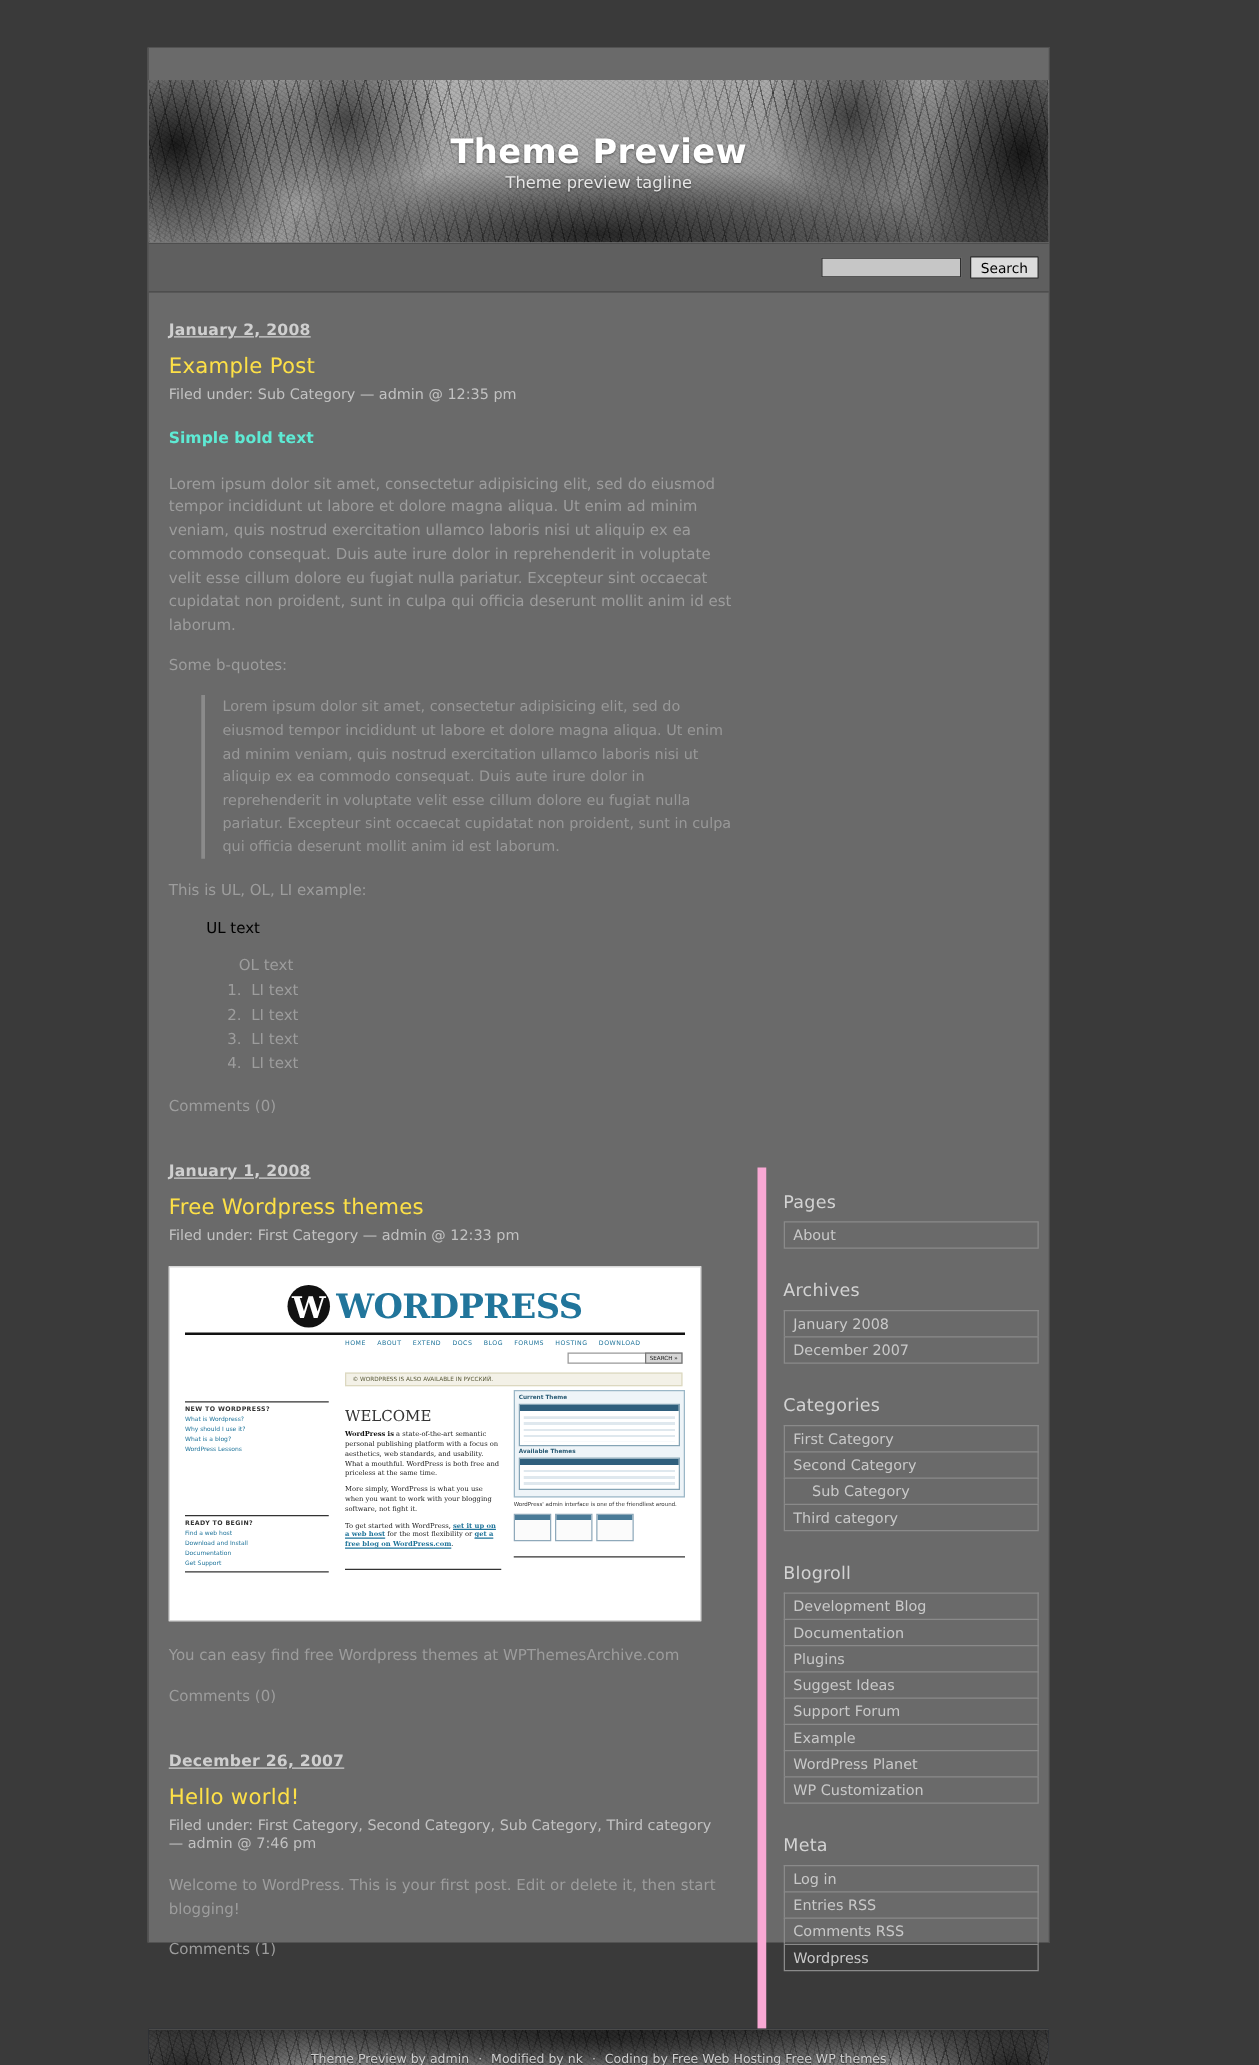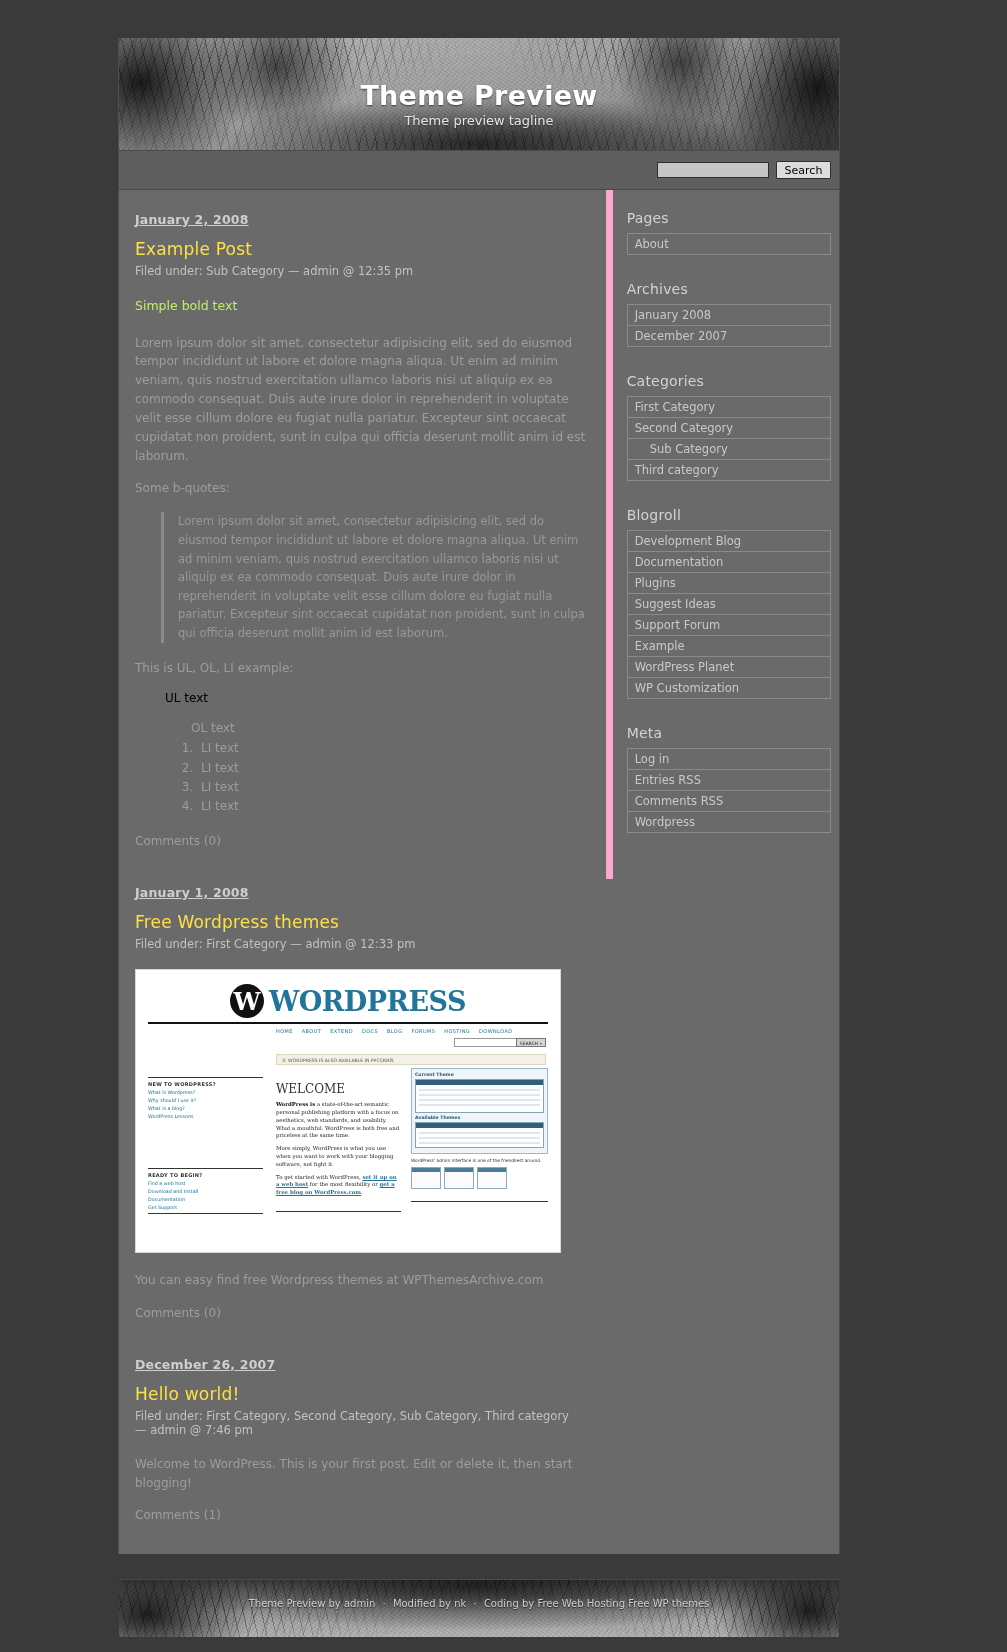--- a/index.html
+++ b/index.html
@@ -20,23 +20,24 @@
     left: 118px; top: 38px;
     width: 722px; height: 1516px;
     background: #6a6a6a;
     border-left: 1px solid #4e4e4e;
     border-right: 1px solid #4e4e4e;
   }
 
   
   #header {
     position: relative;
-    height: 112px;
+    height: 130px;
     overflow: hidden;
     background: #8e8e8e;
+    margin-top: 26px;
   }
   .photo-bg {
     position: absolute; inset: 0;
     background:
       radial-gradient(ellipse 60% 70% at 50% 95%, rgba(20,20,20,.85), rgba(20,20,20,0) 62%),
       radial-gradient(ellipse 22% 120% at 3% 40%, rgba(15,15,15,.95), rgba(15,15,15,0) 70%),
       radial-gradient(ellipse 18% 130% at 97% 45%, rgba(15,15,15,.95), rgba(15,15,15,0) 70%),
       radial-gradient(ellipse 16% 90% at 22% 25%, rgba(25,25,25,.7), rgba(25,25,25,0) 68%),
       radial-gradient(ellipse 14% 85% at 78% 22%, rgba(25,25,25,.7), rgba(25,25,25,0) 68%),
       linear-gradient(170deg, #b9b9b9 0%, #a7a7a7 38%, #9a9a9a 60%, #6e6e6e 85%, #4a4a4a 100%);
@@ -121,21 +122,21 @@
     border: 1px solid #2f2f2f;
     border-radius: 1px;
     padding: 0 7px;
     cursor: pointer;
     font-family: "DejaVu Sans", sans-serif;
   }
 
   
   #content-wrap {
     display: flex;
-    align-items: flex-start;
+    align-items: flex-end;
     min-height: 1320px;
   }
   #main {
     width: 488px;
     padding: 22px 20px 20px 16px;
   }
   #sidebar {
     width: 234px;
     border-left: 7px solid #f9a8d4;
     padding: 20px 8px 20px 8px;
@@ -163,22 +164,22 @@
     font-size: 11.5px;
     color: #c2c2c2;
   }
   .post-body p {
     margin: 0 0 14px 0;
     font-size: 12px;
     line-height: 1.57;
     color: #9d9d9d;
   }
   .post-body p.bold-lead {
-    font-weight: normal;
-    color: #bef264;
+    font-weight: bold;
+    color: #5eead4;
     font-size: 12.5px;
     margin-bottom: 18px;
   }
   .post-body blockquote {
     margin: 0 0 16px 26px;
     padding: 0 0 0 14px;
     border-left: 3px solid #8b8b8b;
   }
   .post-body blockquote p {
     font-size: 11.5px;

